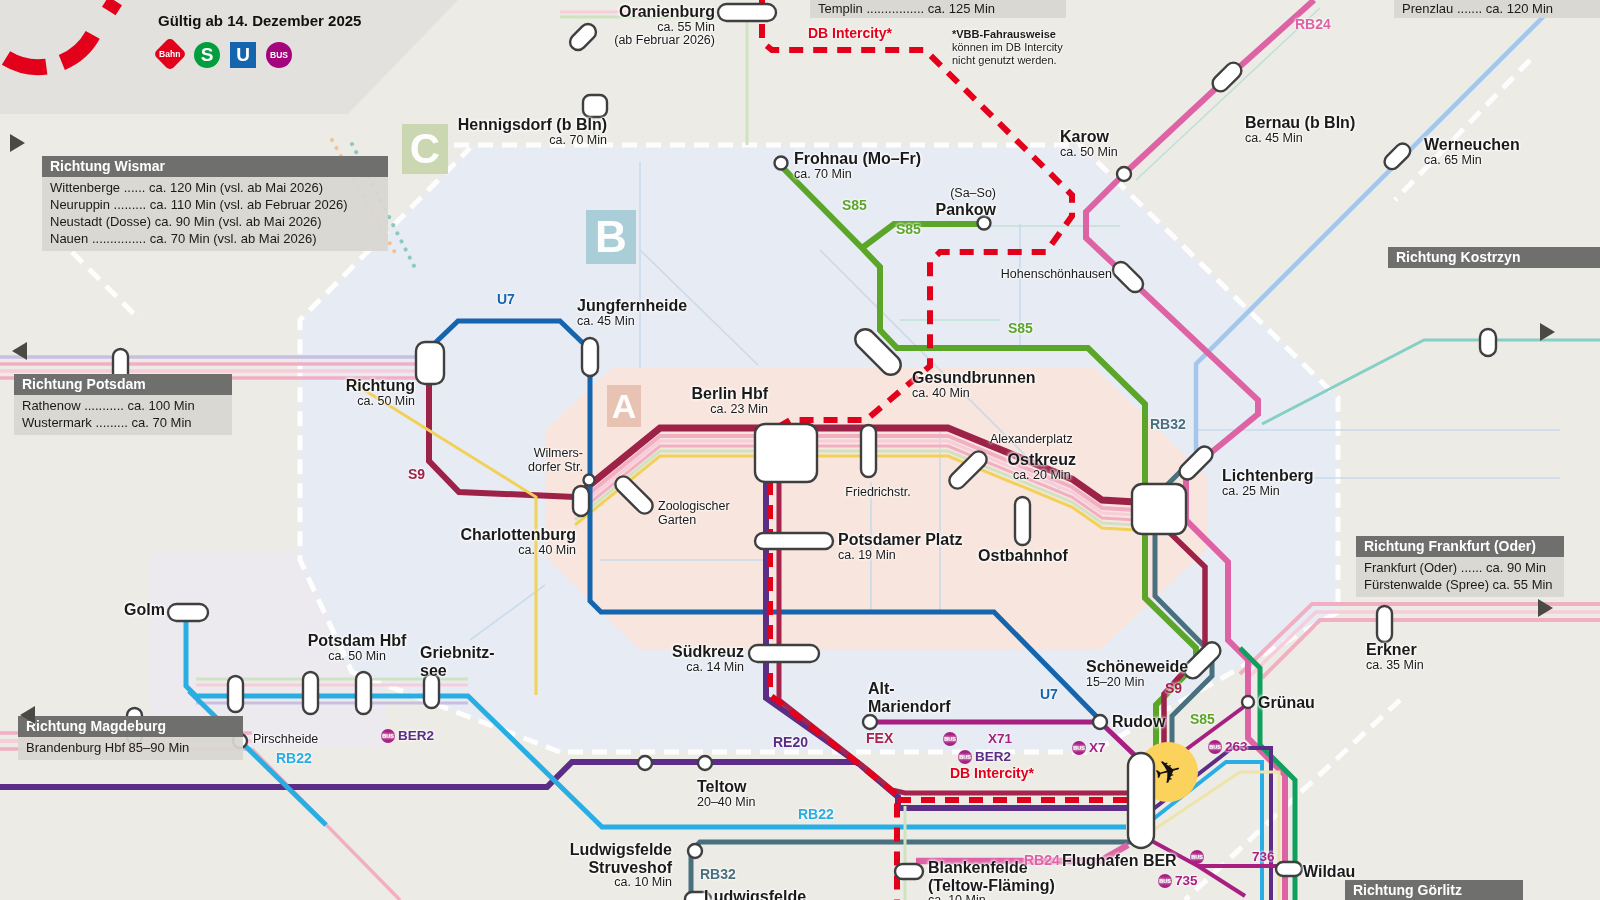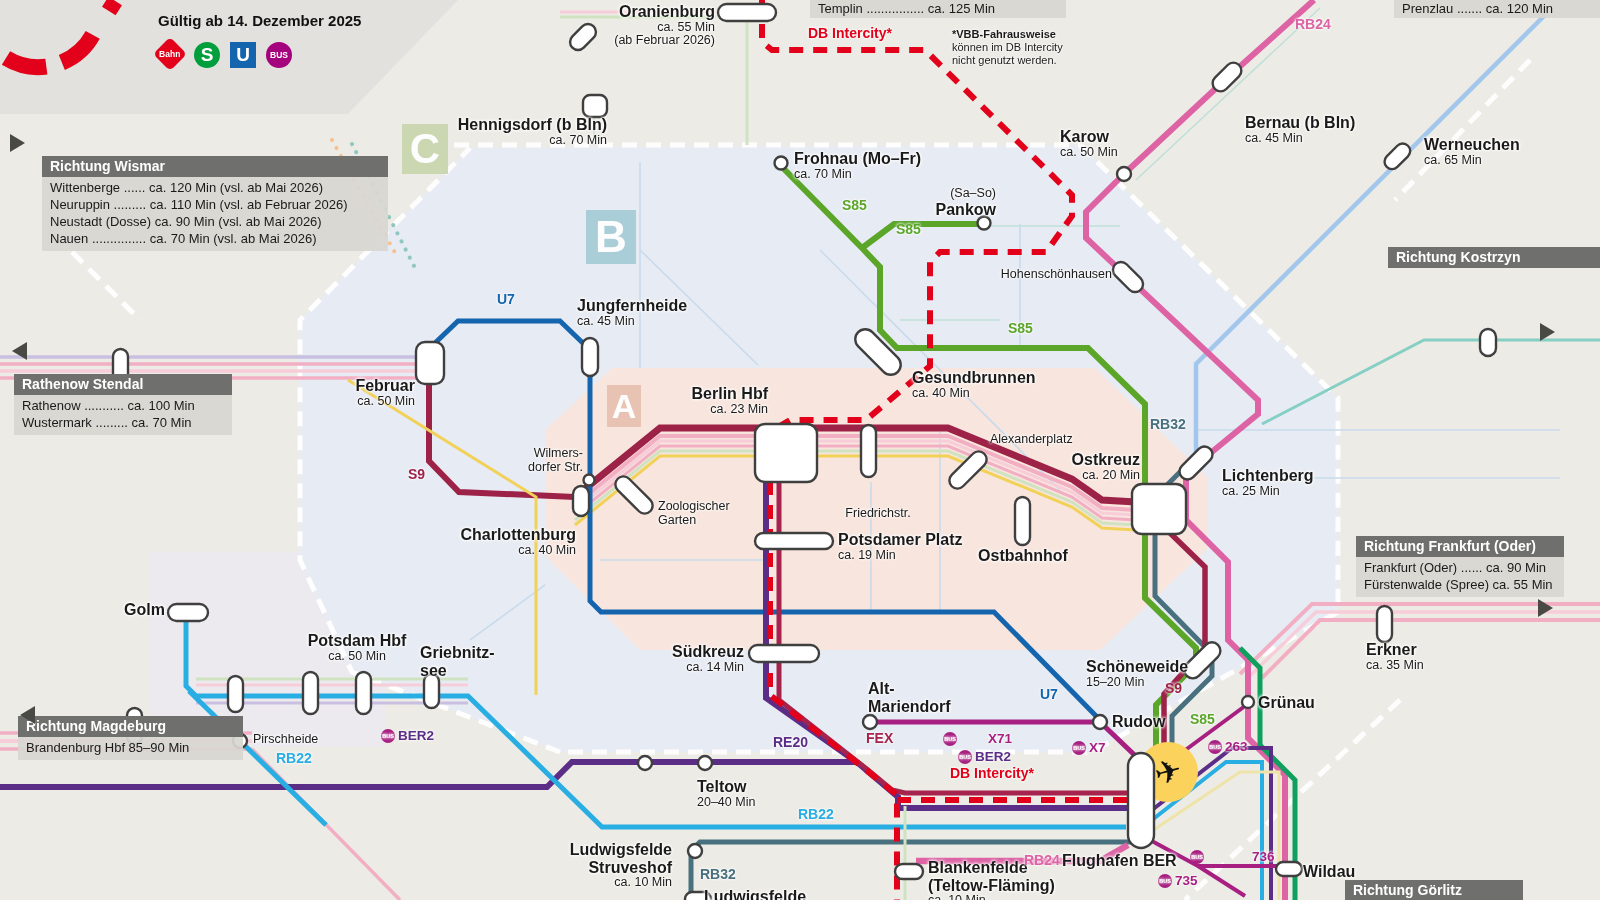--- a/index.html
+++ b/index.html
@@ -254,21 +254,21 @@
     <div class="hd">Richtung Wismar</div>
     <div class="bd">
           <div class="row">Wittenberge ...... ca. 120  Min (vsl. ab Mai 2026)</div>
           <div class="row">Neuruppin ......... ca. 110  Min (vsl. ab Februar 2026)</div>
           <div class="row">Neustadt (Dosse) ca.  90  Min (vsl. ab Mai 2026)</div>
           <div class="row">Nauen ............... ca.  70  Min (vsl. ab Mai 2026)</div>
         </div>
   </div>
 
   <div class="dirbox" style="left: 14px; top: 374px; width: 218px;">
-    <div class="hd">Rathenow Stendal</div>
+    <div class="hd">Richtung Potsdam</div>
     <div class="bd">
           <div class="row">Rathenow ........... ca. 100  Min</div>
           <div class="row">Wustermark ......... ca. 70  Min</div>
         </div>
   </div>
 
   <div class="dirbox" style="left: 18px; top: 716px; width: 225px;">
     <div class="hd">Richtung Magdeburg</div>
     <div class="bd">
           <div class="row">Brandenburg Hbf  85–90 Min</div>
@@ -337,38 +337,38 @@
         <span class="b">Gesundbrunnen</span>
         <span class="r">ca. 40 Min</span>
       </div>
 
   <div class="lbl" style="left: 577px; top: 297px;">
         <span class="b">Jungfernheide</span>
         <span class="r">ca. 45 Min</span>
       </div>
 
   <div class="lbl al-r" style="left: 415px; top: 377px;">
-        <span class="b">Februar</span>
+        <span class="b">Richtung</span>
         <span class="r">ca. 50 Min</span>
       </div>
 
   <div class="lbl al-r" style="left: 768px; top: 385px;">
         <span class="b">Berlin Hbf</span>
         <span class="r">ca. 23 Min</span>
       </div>
 
-  <div class="lbl al-c" style="left: 878px; top: 486px; margin-top: 21px;">
+  <div class="lbl al-c" style="left: 878px; top: 486px;">
         <span class="r">Friedrichstr.</span>
       </div>
 
   <div class="lbl" style="left: 990px; top: 433px;">
         <span class="r">Alexanderplatz</span>
       </div>
 
-  <div class="lbl al-r" style="left: 1140px; top: 451px;">
+  <div class="lbl al-r" style="left: 1076px; top: 451px; text-align: center;">
         <span class="b">Ostkreuz</span>
         <span class="r">ca. 20 Min</span>
       </div>
 
   <div class="lbl" style="left: 1222px; top: 467px;">
         <span class="b">Lichtenberg</span>
         <span class="r">ca. 25 Min</span>
       </div>
 
   <div class="lbl al-r" style="left: 583px; top: 447px;">

